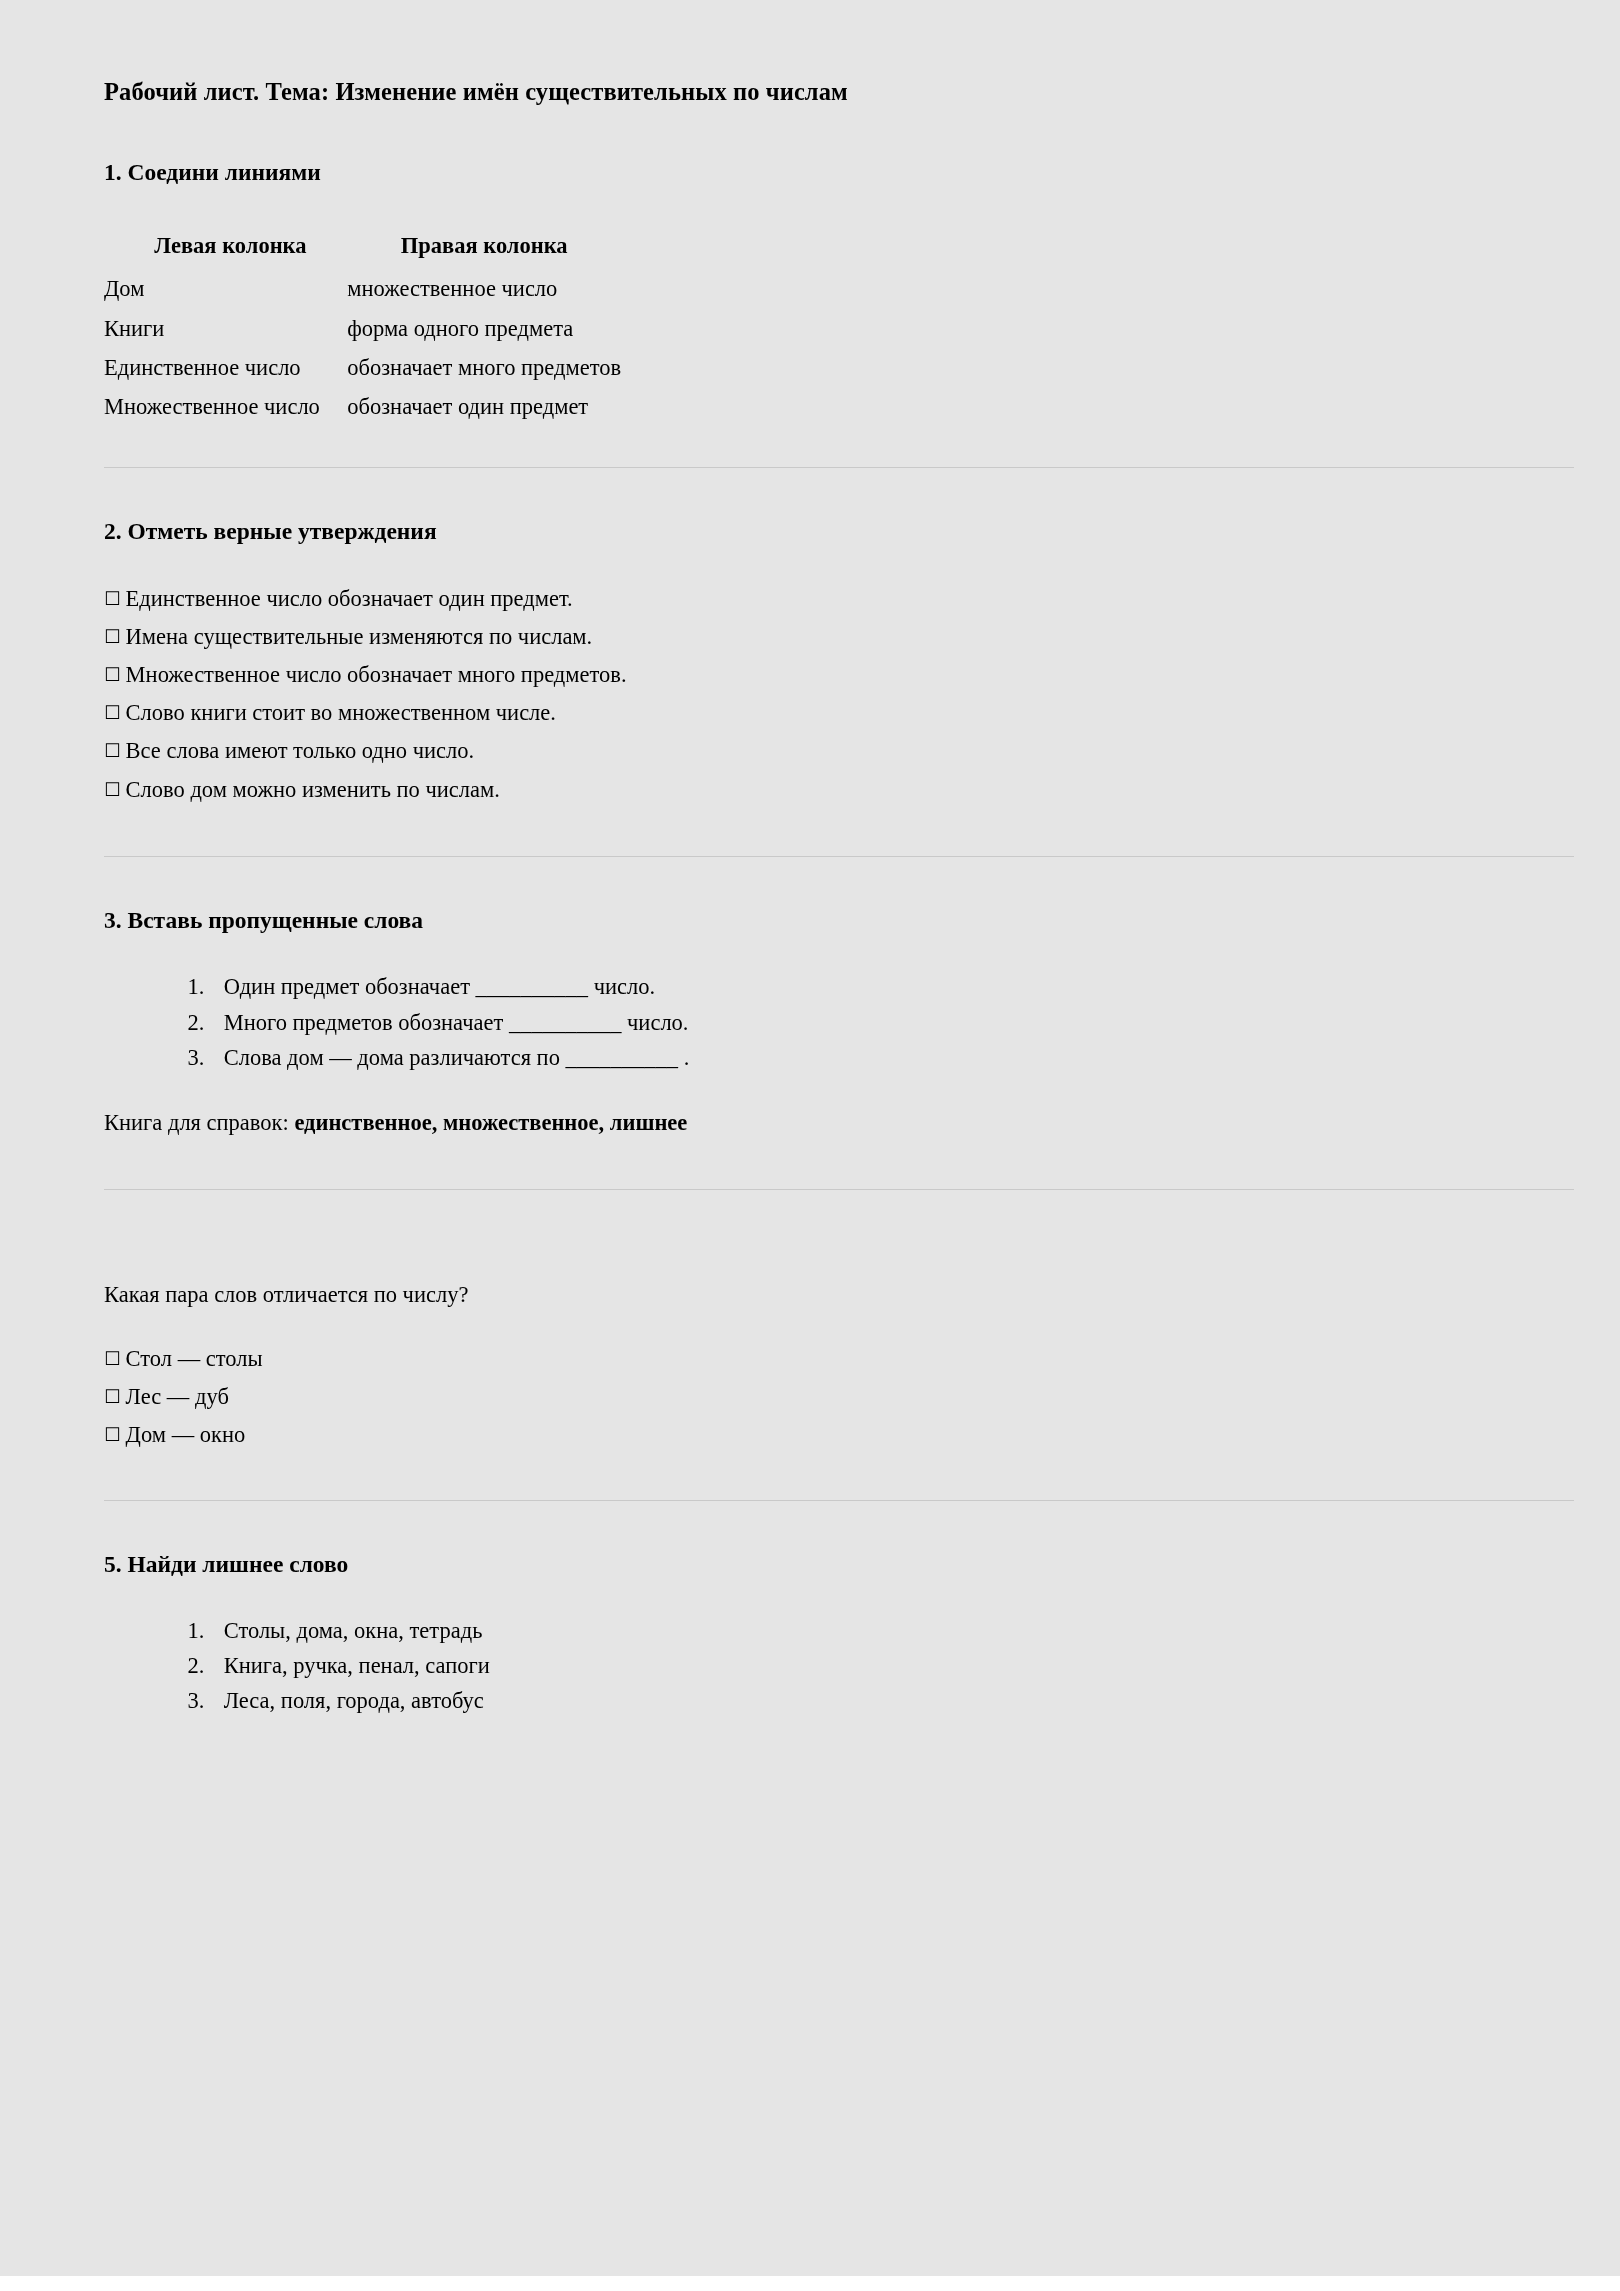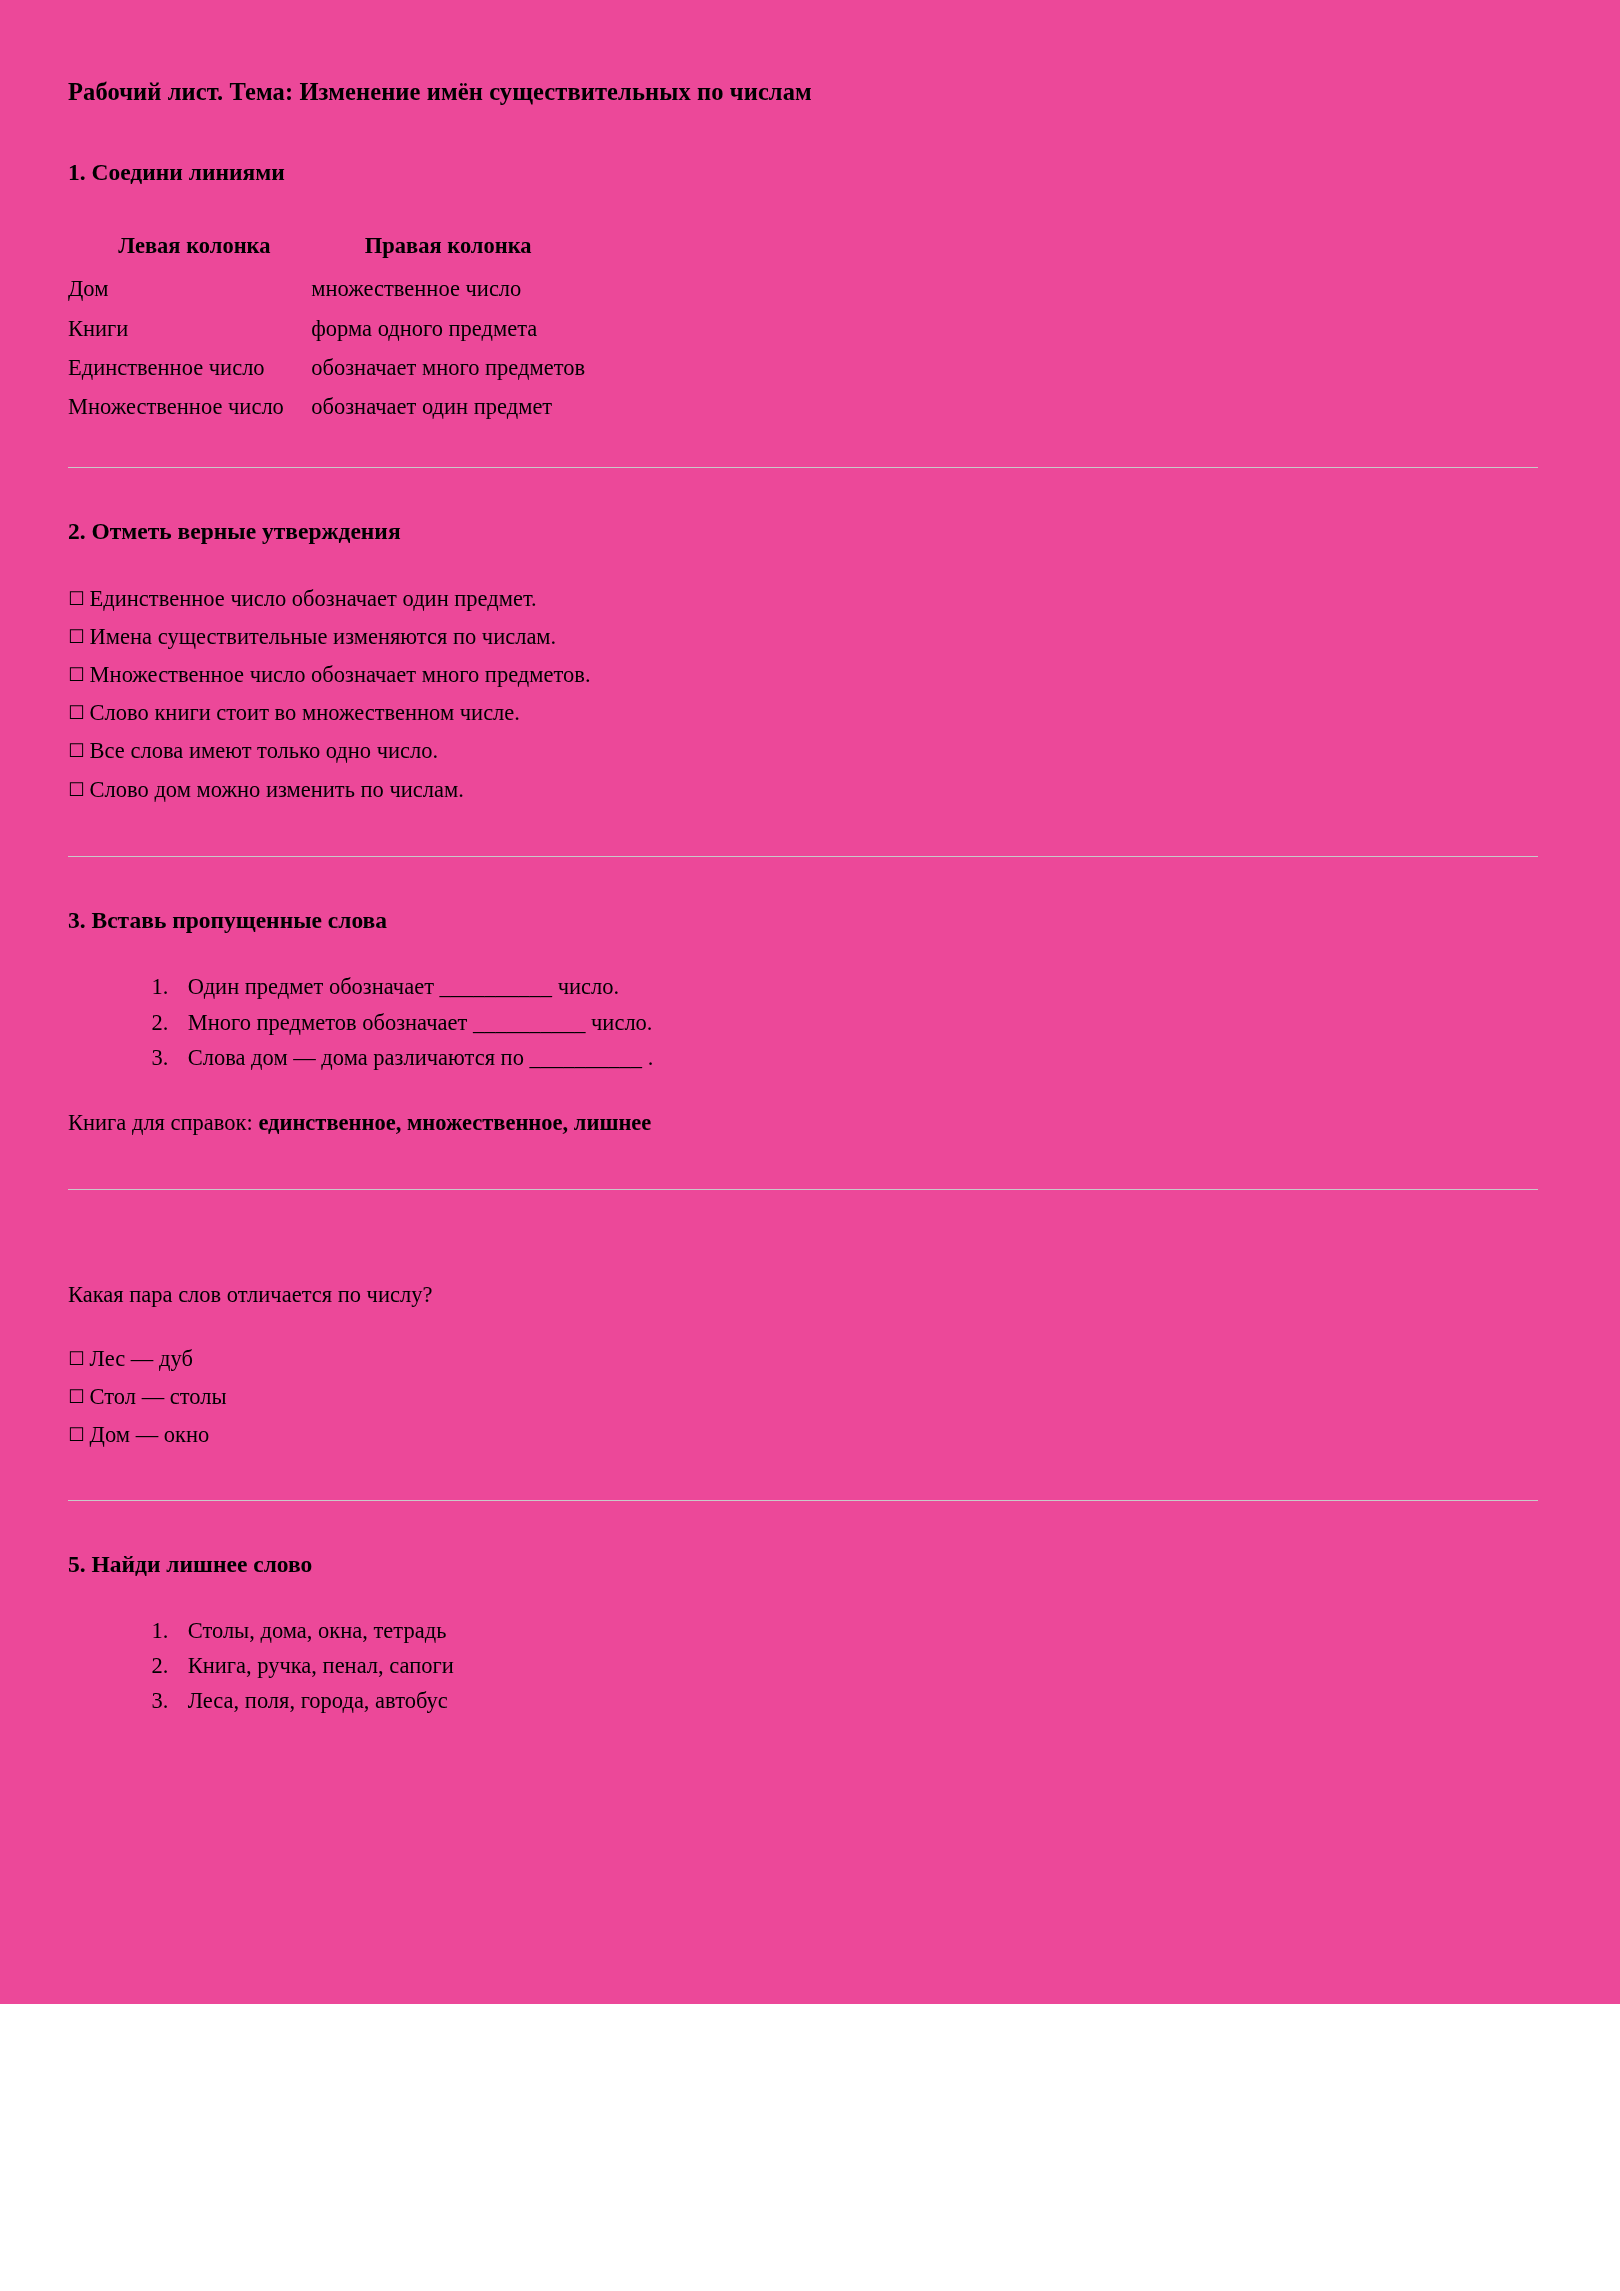--- a/index.html
+++ b/index.html
@@ -11,24 +11,24 @@
   body {
     width: 1620px;
     height: 2292px;
     font-family: "Liberation Serif", "DejaVu Serif", serif;
     color: #000000;
     -webkit-font-smoothing: antialiased;
   }
   .page {
     position: relative;
     width: 1620px;
-    height: 2004px;
+    height: 2276px;
     box-sizing: border-box;
-    padding: 69px 74px 0 68px;
-    background: #ec4899;
+    padding: 69px 74px 0 104px;
+    background: #e5e5e5;
   }
 
   .doc-title {
     font-size: 24.5px;
     font-weight: bold;
     letter-spacing: 0.1px;
     margin: 0 0 0 0;
     padding-top: 7.8px;
     line-height: 1.25;
   }
@@ -239,24 +239,24 @@
   <div class="section">
 
     <div class="sp-head-to-body"></div>
 
     <div class="question-line">Какая пара слов отличается по числу?</div>
 
     <div class="sp-q-to-options"></div>
 
     <ul class="check-list">
       <li>
+        <span class="cbox">☐</span><span class="cb-text">Стол — столы</span>
+      </li>
+      <li>
         <span class="cbox">☐</span><span class="cb-text">Лес — дуб</span>
-      </li>
-      <li>
-        <span class="cbox">☐</span><span class="cb-text">Стол — столы</span>
       </li>
       <li>
         <span class="cbox">☐</span><span class="cb-text">Дом — окно</span>
       </li>
     </ul>
   </div>
 
   <div class="sp-before-rule" style="height:53px;"></div>
   <hr class="divider">
   <div class="sp-after-rule"></div>

